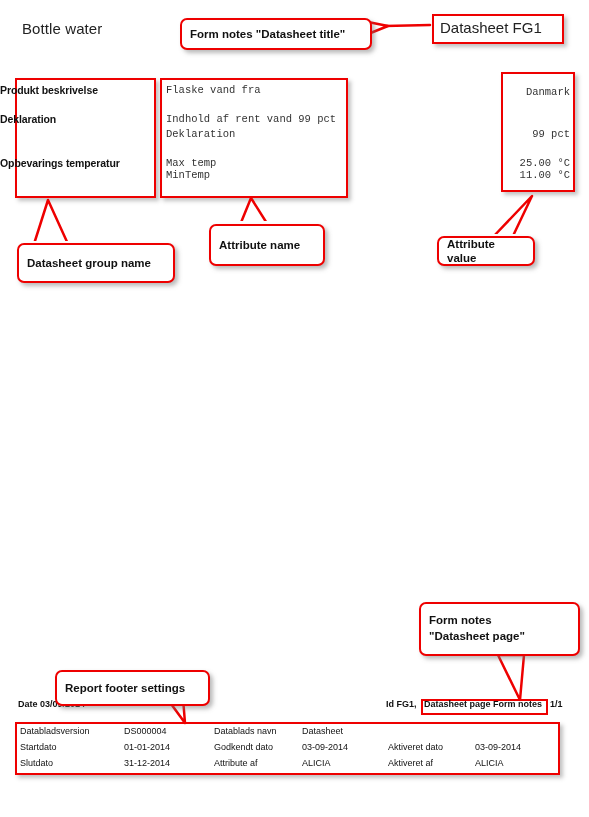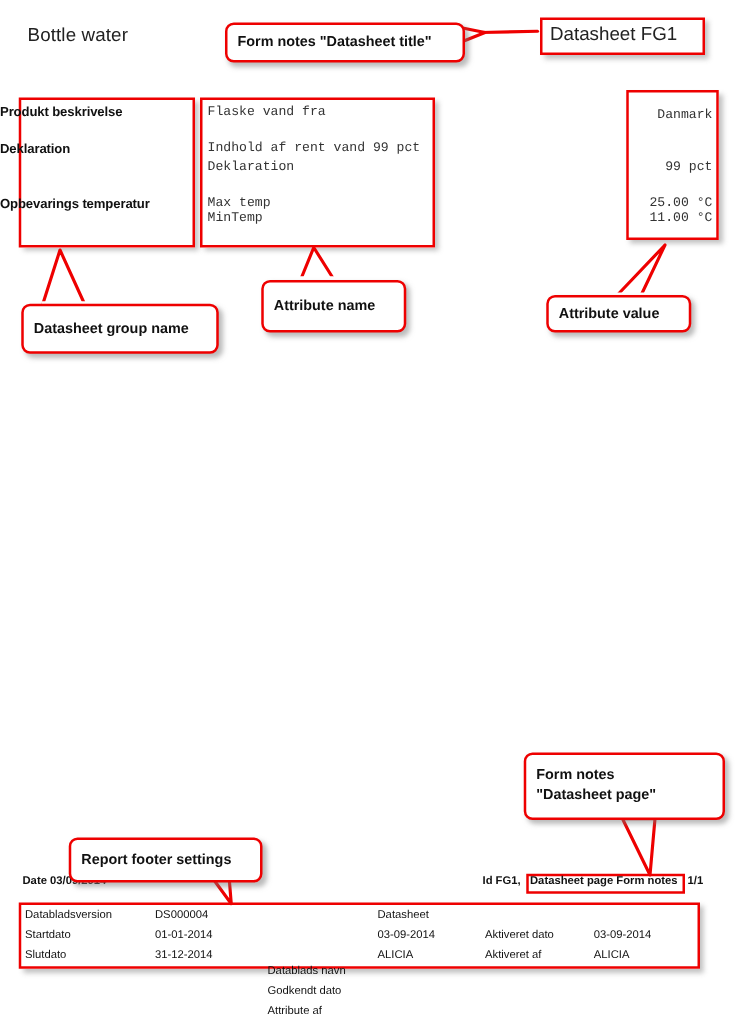--- a/index.html
+++ b/index.html
@@ -139,21 +139,21 @@
   }
   .ftr-row { position: relative; height: 16px; }
   .ftr-cell {
     position: absolute;
     font-size: 9px;
     color: #111111;
     white-space: nowrap;
   }
   .fc0 { left: 0px; }
   .fc1 { left: 104px; }
-  .fc2 { left: 194px; margin-top: 45px; }
+  .fc2 { left: 194px; }
   .fc3 { left: 282px; }
   .fc4 { left: 368px; }
   .fc5 { left: 455px; }
 
   
   .callout {
     position: absolute;
     background: #ffffff;
     border: 2.5px solid #ee0000;
     border-radius: 7px;
@@ -168,21 +168,21 @@
     font-weight: bold;
     color: #111111;
     line-height: 1.25;
     padding: 0 8px;
     white-space: pre-line;
   }
 
   #co-title    { left: 180px; top: 18px;  width: 192px; height: 32px; }
   #co-group    { left: 17px;  top: 243px; width: 158px; height: 40px; }
   #co-attrname { left: 209px; top: 224px; width: 116px; height: 42px; }
-  #co-attrval  { left: 437px; top: 236px; width: 116px; height: 30px; }
+  #co-attrval  { left: 437px; top: 236px; width: 98px; height: 30px; }
   #co-footer   { left: 55px;  top: 670px; width: 155px; height: 36px; }
   #co-pagenote { left: 419px; top: 602px; width: 161px; height: 54px; }
   #co-pagenote .callout-text { line-height: 1.35; }
 
   
   #leaders {
     position: absolute;
     left: 0; top: 0;
     width: 589px; height: 817px;
     z-index: 4;

